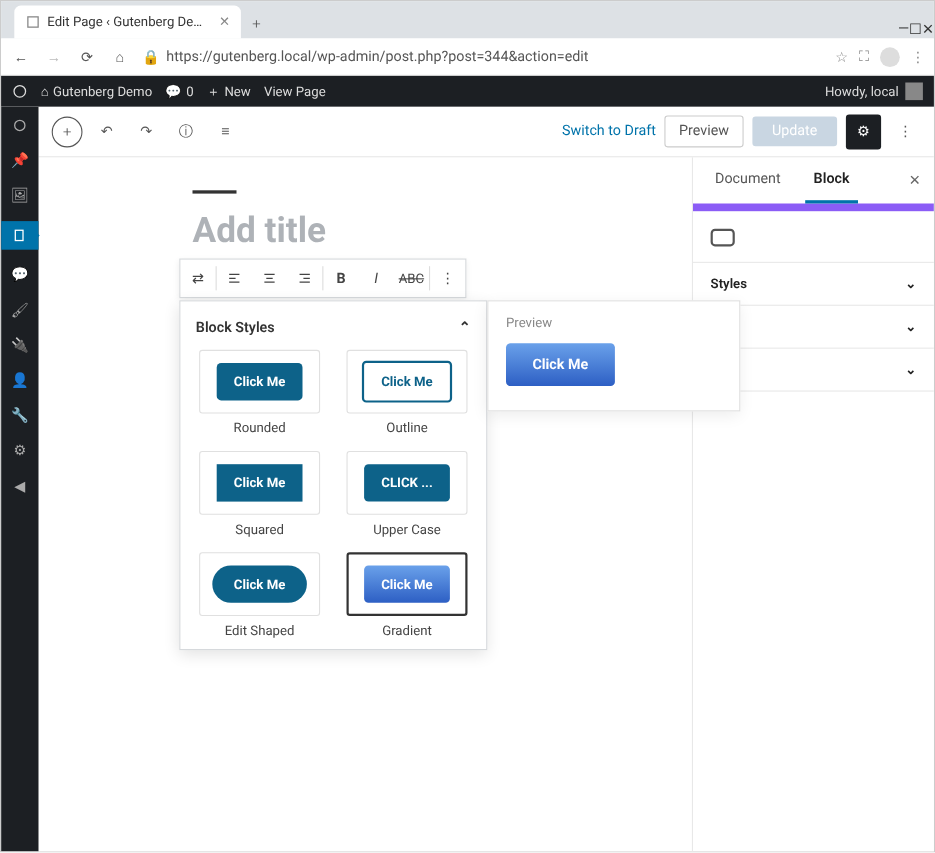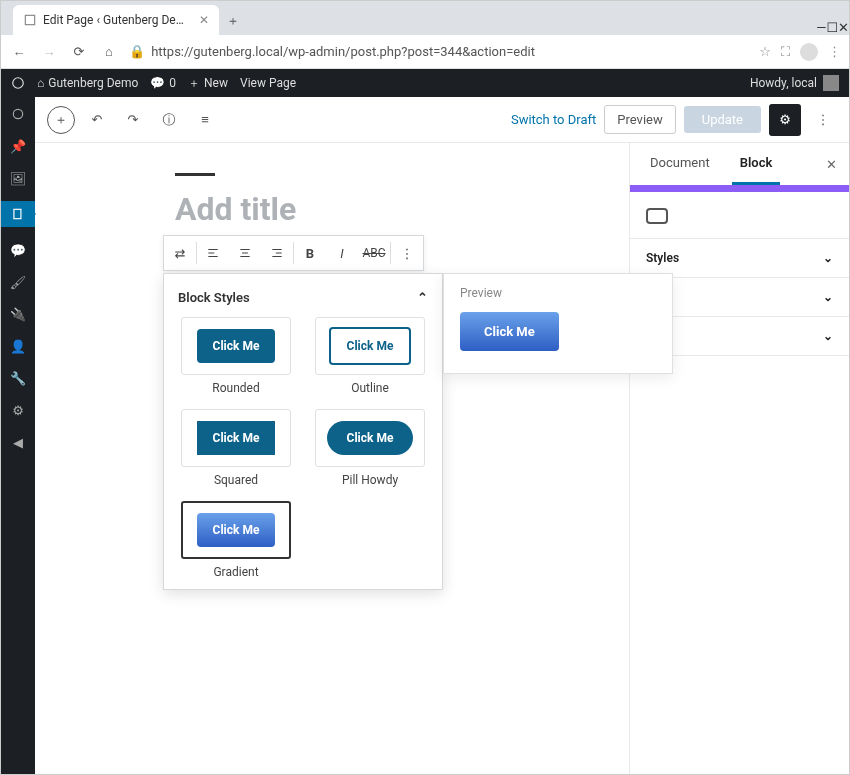--- a/index.html
+++ b/index.html
@@ -228,23 +228,29 @@
                 <div class="sp-label">Outline</div>
               </div>
               <div class="sp-item">
                 <div class="sp-box">
                     <div class="dummy-btn db-squared">Click Me</div>
                   </div>
                 <div class="sp-label">Squared</div>
               </div>
               <div class="sp-item">
                 <div class="sp-box">
+                    <div class="dummy-btn db-upper">CLICK ...</div>
+                  </div>
+                <div class="sp-label">Upper Case</div>
+              </div>
+              <div class="sp-item">
+                <div class="sp-box">
                     <div class="dummy-btn db-pill">Click Me</div>
                   </div>
-                <div class="sp-label">Pill Howdy</div>
+                <div class="sp-label">Edit Shaped</div>
               </div>
               <div class="sp-item">
                 <div class="sp-box selected">
                     <div class="dummy-btn db-gradient">Click Me</div>
                   </div>
                 <div class="sp-label">Gradient</div>
               </div>
             </div>
           </div>
 

